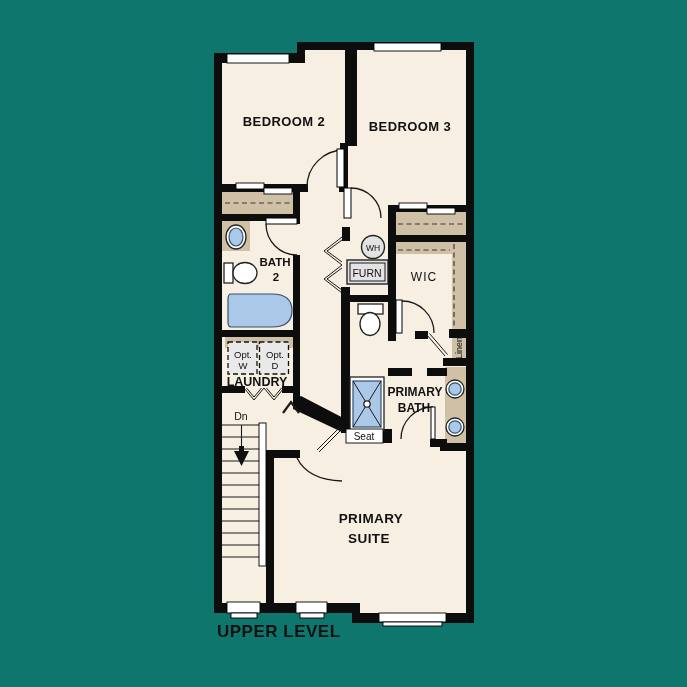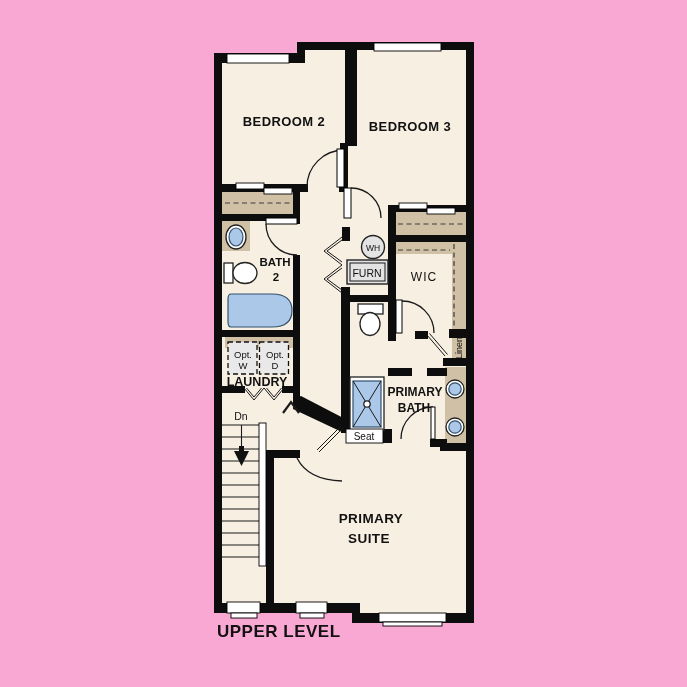--- a/index.html
+++ b/index.html
@@ -1,16 +1,16 @@
 <!DOCTYPE html>
 <html><head>
 <meta charset="utf-8">
 <style>
   html,body{margin:0;padding:0;background:#ffffff;}
-  .canvas{position:relative;width:687px;height:687px;background:#f9a8d4;overflow:hidden;
+  .canvas{position:relative;width:687px;height:687px;background:#0f766e;overflow:hidden;
           font-family:"Liberation Sans", sans-serif;}
   svg{display:block;}
   text{fill:#111; font-family:"Liberation Sans", sans-serif;}
   .room-label{font-weight:bold;font-size:13px;letter-spacing:.4px;}
   .room-label-sm{font-weight:bold;font-size:11.5px;}
   .pbath-label{font-weight:bold;font-size:12px;}
   .psuite-label{font-weight:bold;font-size:13.5px;letter-spacing:.4px;}
   .laundry-label{font-weight:bold;font-size:12.5px;}
   .wic-label{font-size:12px;letter-spacing:1px;}
   .small-label{font-size:9.5px;}

